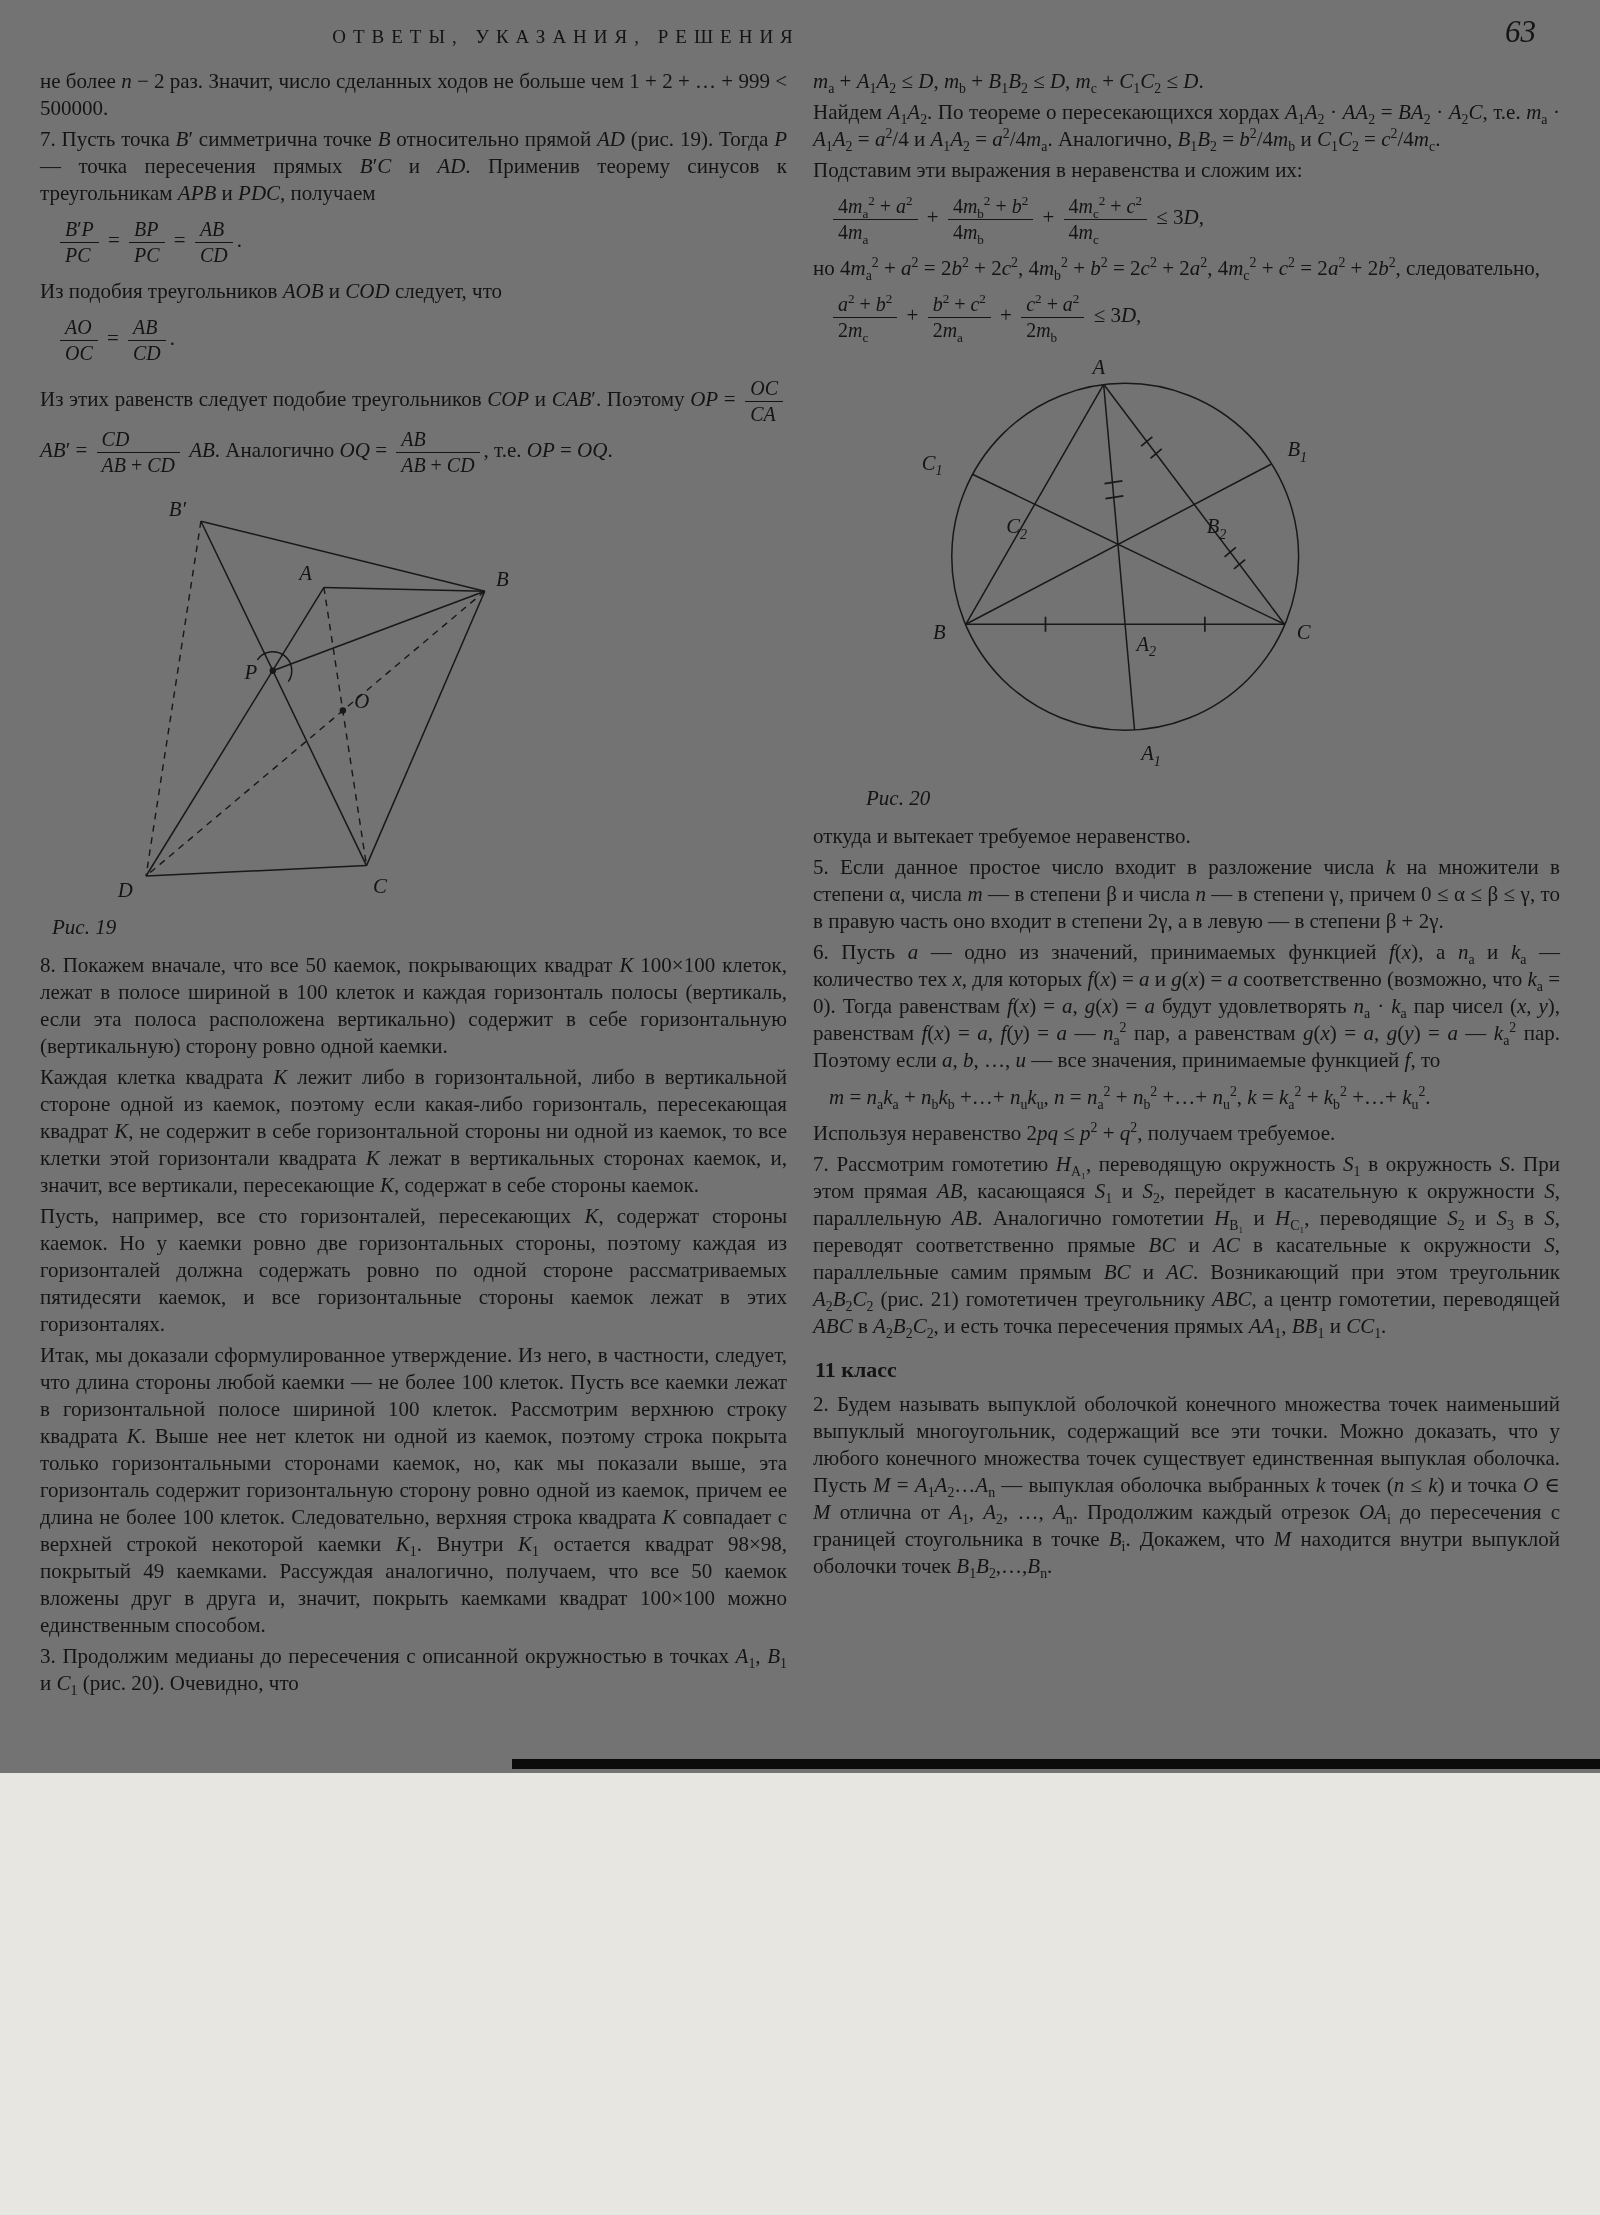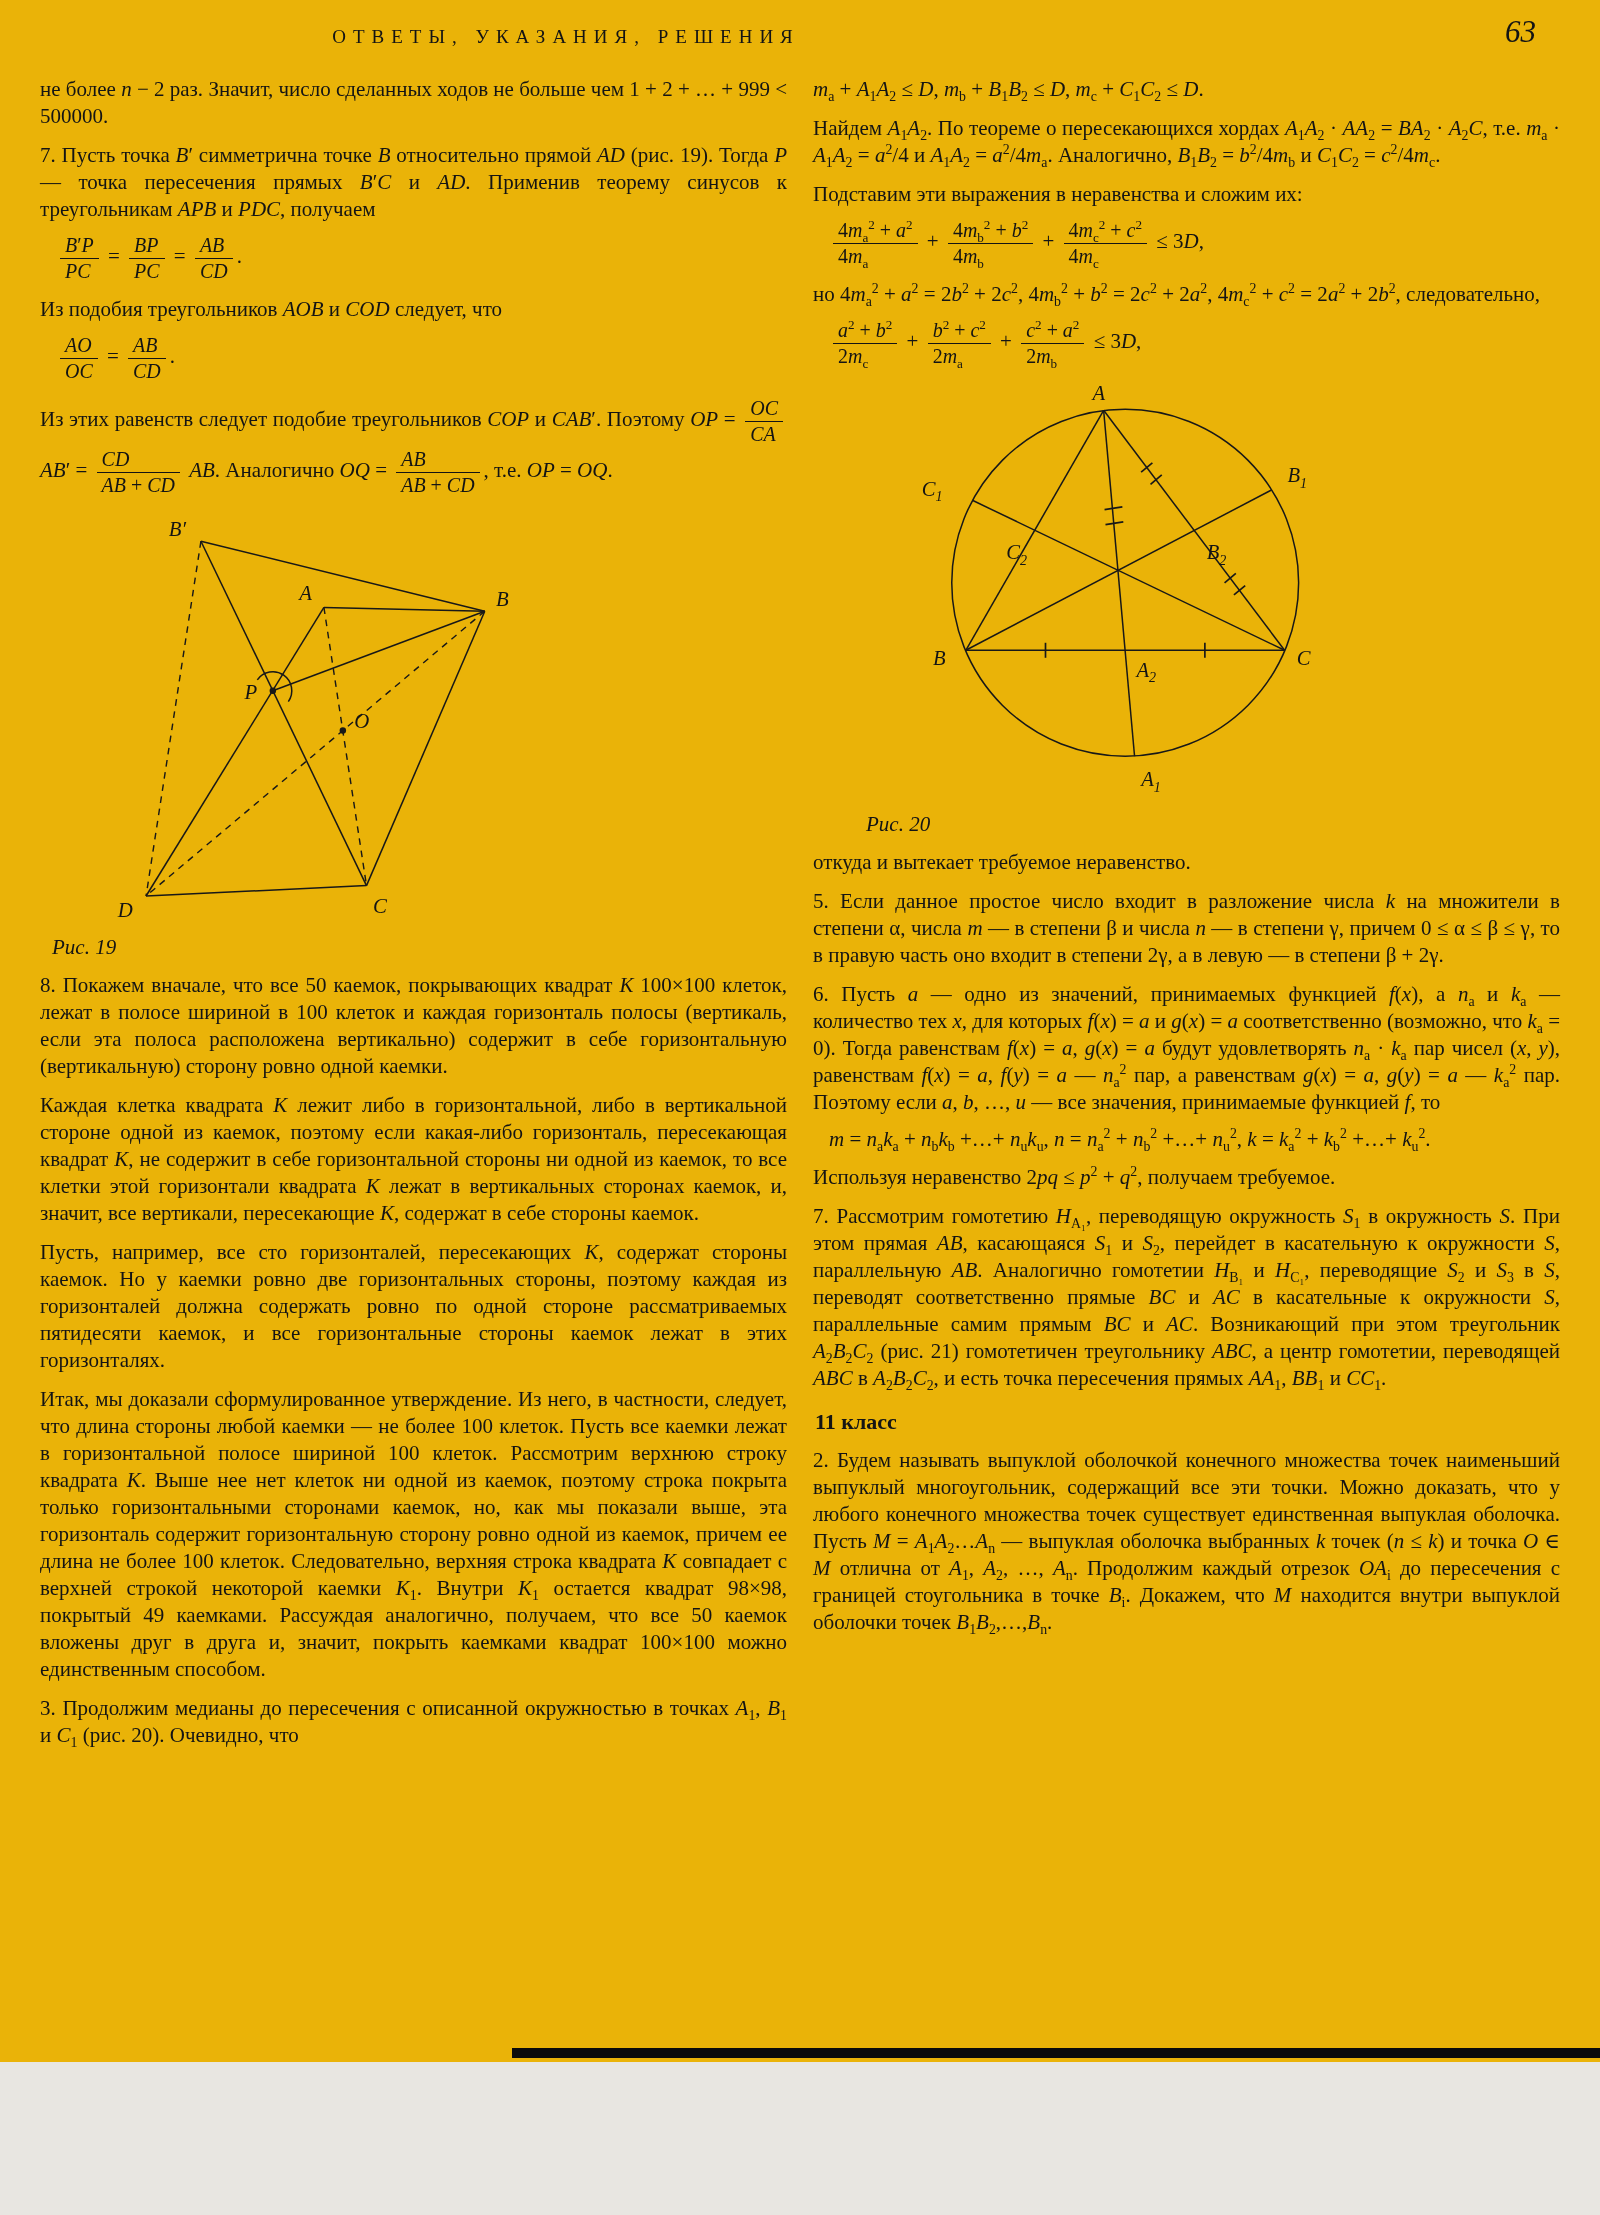--- a/index.html
+++ b/index.html
@@ -1,24 +1,24 @@
 <!DOCTYPE html>
 <html><head>
 <meta charset="utf-8">
 <style>
   html,body{margin:0;padding:0;}
   body{background:#e8e6e1;}
-  .page{position:relative;width:1600px;height:2062px;background:#eab308;color:#141414;
+  .page{position:relative;width:1600px;height:1773px;background:#737373;color:#141414;
         font-family:"Liberation Serif","DejaVu Serif",serif;overflow:hidden;}
   .running-title{position:absolute;top:26px;left:566px;transform:translateX(-50%);
         font-size:19px;letter-spacing:7px;white-space:nowrap;}
   .page-number{position:absolute;top:14px;right:64px;font-size:31px;font-style:italic;}
   .columns{position:absolute;top:64px;left:40px;right:40px;display:flex;gap:26px;}
   .col{width:747px;}
-  .para{font-size:21px;line-height:27px;text-align:justify;margin:12px 0 3px;}
+  .para{font-size:21px;line-height:27px;text-align:justify;margin:4px 0 3px;}
   .para.cont{}
   .para.body{}
   .para.formula{text-align:left;margin:10px 0 10px 16px;line-height:1.25;}
   .para.heading{font-weight:bold;font-size:22px;margin:16px 0 8px 2px;text-align:left;}
   .fr{display:inline-block;vertical-align:middle;margin:1px 4px;font-size:0.95em;}
   .fr .n{display:block;padding:0 5px 1px;border-bottom:1.5px solid #141414;line-height:1.15;}
   .fr .d{display:block;padding:1px 5px 0;line-height:1.15;}
   sup{font-size:66%;line-height:0;}
   sub{font-size:66%;line-height:0;}
   .fig{margin:12px 0 4px;}

